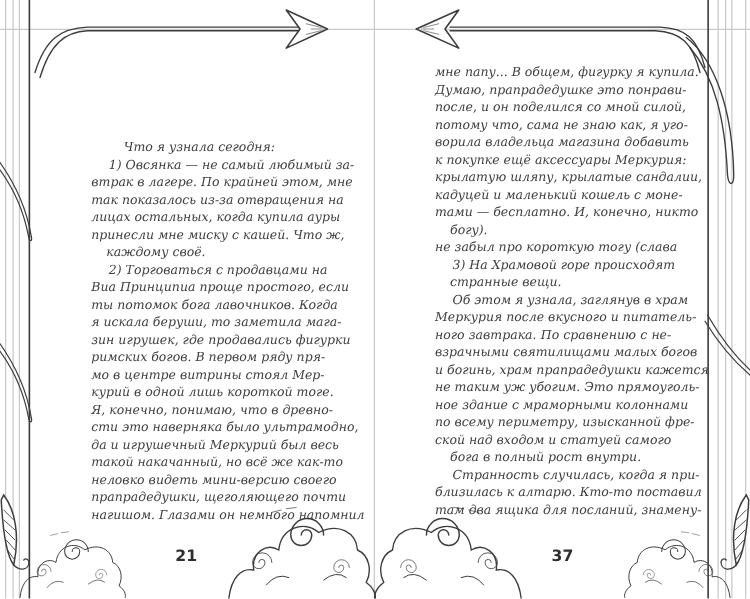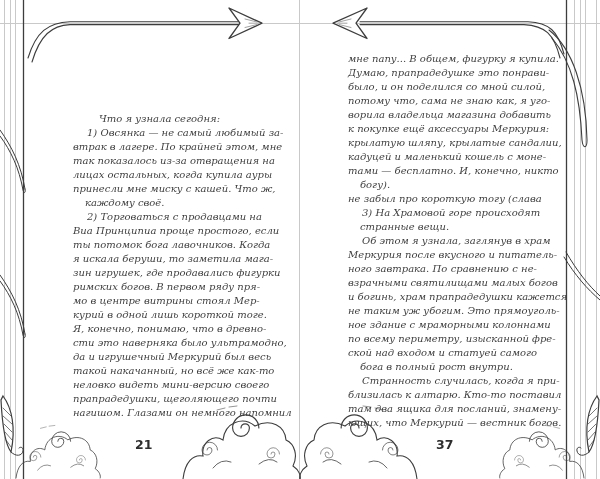--- a/index.html
+++ b/index.html
@@ -13,21 +13,21 @@
   }
   .text-col.left{left:73px;top:112px;width:177px;}
   .text-col.right{left:348px;top:52px;width:189px;}
   .line{
     height:14px;line-height:14px;white-space:nowrap;
     text-align:justify;text-align-last:justify;
   }
   .line.end{text-align-last:left;margin-left:12px;}
   .line.ind{padding-left:14px;}
   .pagenum{
-    position:absolute;top:437px;width:28px;text-align:left;
+    position:absolute;top:437px;width:28px;text-align:center;
     font-family:"DejaVu Sans", sans-serif;font-weight:bold;font-size:12.5px;color:#2e2e2e;
   }
   .pagenum.left{left:135px;}
   .pagenum.right{left:436px;}
 </style>
 </head>
 <body>
 
 <div class="book">
 
@@ -133,21 +133,21 @@
         <div class="line">неловко видеть мини-версию своего</div>
         <div class="line">прапрадедушки, щеголяющего почти</div>
         <div class="line">нагишом. Глазами он немного напомнил</div>
       </div>
     </div>
 
   <div class="text-col right">
       <div class="para">
         <div class="line">мне папу... В общем, фигурку я купила.</div>
         <div class="line">Думаю, прапрадедушке это понрави-</div>
-        <div class="line">было, и он поделился со мной силой,</div>
+        <div class="line">после, и он поделился со мной силой,</div>
         <div class="line">потому что, сама не знаю как, я уго-</div>
         <div class="line">ворила владельца магазина добавить</div>
         <div class="line">к покупке ещё аксессуары Меркурия:</div>
         <div class="line">крылатую шляпу, крылатые сандалии,</div>
         <div class="line">кадуцей и маленький кошель с моне-</div>
         <div class="line">тами — бесплатно. И, конечно, никто</div>
         <div class="line end">богу).</div>
         <div class="line">не забыл про короткую тогу (слава</div>
       </div>
       <div class="para">
@@ -163,20 +163,19 @@
         <div class="line">не таким уж убогим. Это прямоуголь-</div>
         <div class="line">ное здание с мраморными колоннами</div>
         <div class="line">по всему периметру, изысканной фре-</div>
         <div class="line">ской над входом и статуей самого</div>
         <div class="line end">бога в полный рост внутри.</div>
       </div>
       <div class="para">
         <div class="line ind">Странность случилась, когда я при-</div>
         <div class="line">близилась к алтарю. Кто-то поставил</div>
         <div class="line">там два ящика для посланий, знамену-</div>
-        <div class="line">ющих, что Меркурий — вестник богов.</div>
       </div>
     </div>
 
   <div class="pagenum left">21</div>
   <div class="pagenum right">37</div>
 
 </div>
 
 </body></html>

